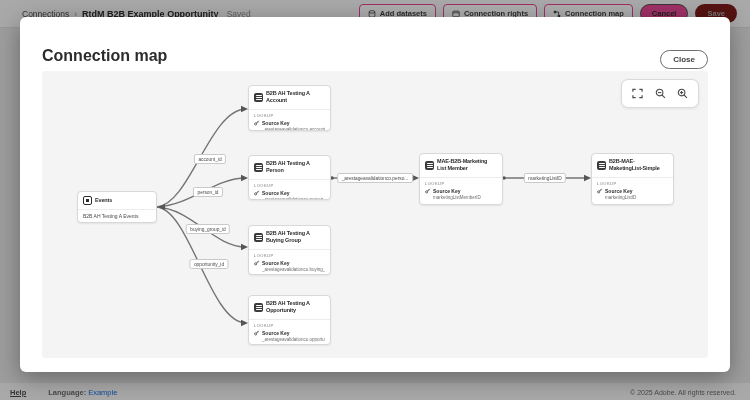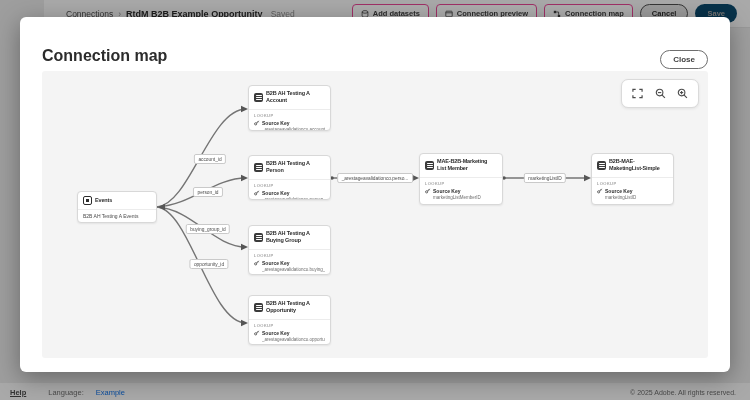--- a/index.html
+++ b/index.html
@@ -2,40 +2,40 @@
 <html><head>
 <meta charset="utf-8">
 <style>
   * { margin:0; padding:0; box-sizing:border-box; }
   html,body { width:750px; height:400px; overflow:hidden;
     font-family:"Liberation Sans","DejaVu Sans",sans-serif; background:#e9e9e9; }
 
   
   .page { position:absolute; inset:0; background:#e9e9e9; }
   .topbar { position:absolute; top:0; left:0; right:0; height:28px; background:#fafafa;
-    display:flex; align-items:center; padding:0 13px 0 22px; border-bottom:1px solid #e1e1e1;margin-left:44px; }
+    display:flex; align-items:center; padding:0 13px 0 22px; border-bottom:1px solid #e1e1e1; }
   .crumbs { display:flex; align-items:center; gap:5px; font-size:8.5px; color:#4b4b4b; white-space:nowrap; }
   .crumb-link { color:#4b4b4b; }
   .crumb-sep { color:#909090; }
   .crumb-current { font-weight:bold; color:#2c2c2c; font-size:9px; }
   .crumb-status { color:#8e8e8e; margin-left:3px; }
   .topbar-actions { margin-left:auto; display:flex; align-items:center; gap:7px; }
   .tb-btn { display:flex; align-items:center; gap:4px; height:19px; padding:0 8px;
     border:1px solid #ec4899; border-radius:4px; background:#fff; font-size:7.5px; font-weight:bold;
     color:#3f3f3f; white-space:nowrap; }
   .tb-btn svg { width:8px; height:8px; }
   .pill { height:19px; padding:0 11px; border-radius:10px; font-size:7.5px; font-weight:bold;
     display:flex; align-items:center; white-space:nowrap; }
-  .pill.cancel { border:1.5px solid #505050; color:#2c2c2c; background:#e5e5e5; }
-  .pill.save { border:1.5px solid transparent; color:#ababab; background:#0c4a6e; }
+  .pill.cancel { border:1.5px solid #505050; color:#2c2c2c; background:#ec4899; }
+  .pill.save { border:1.5px solid transparent; color:#ababab; background:#7f1d1d; }
 
   .footerbar { position:absolute; top:383px; left:0; right:0; height:19px; background:#fafafa;
     display:flex; align-items:center; padding:0 14px 0 10px; font-size:7.5px; color:#505050; }
   .help-link { font-weight:bold; text-decoration:underline; color:#4b4b4b; margin-right:22px; }
-  .lang-label { color:#6e6e6e; margin-right:12px; }
+  .lang-label { color:#6e6e6e; margin-right:2px;font-weight:bold; }
   .lang-link { color:#1473e6; }
   .copyright { margin-left:auto; color:#6e6e6e; font-size:7px; }
 
   
   .overlay { position:absolute; inset:0; background:rgba(0,0,0,0.32); z-index:5; }
 
   
   .modal { position:absolute; left:20px; top:17px; width:710px; height:355px; background:#fff;
     border-radius:6px; box-shadow:0 6px 24px rgba(0,0,0,0.35); z-index:10; }
   .modal-title { position:absolute; left:22px; top:30px; font-size:16px; font-weight:bold; color:#2c2c2c; }
@@ -93,21 +93,21 @@
             <ellipse cx="5" cy="2.4" rx="3.6" ry="1.6" fill="none" stroke="#3f3f3f" stroke-width="1"></ellipse>
             <path d="M1.4 2.4v5c0 .9 1.6 1.6 3.6 1.6s3.6-.7 3.6-1.6v-5" fill="none" stroke="#3f3f3f" stroke-width="1"></path>
           </svg>
         <span>Add datasets</span>
       </div>
       <div class="tb-btn">
         <svg viewBox="0 0 10 10">
             <rect x="1" y="1.5" width="8" height="7" rx="1" fill="none" stroke="#3f3f3f" stroke-width="1"></rect>
             <line x1="1" y1="3.5" x2="9" y2="3.5" stroke="#3f3f3f" stroke-width="1"></line>
           </svg>
-        <span>Connection preview</span>
+        <span>Connection rights</span>
       </div>
       <div class="tb-btn">
         <svg viewBox="0 0 10 10">
             <rect x="1" y="1" width="3" height="3" fill="#3f3f3f"></rect>
             <rect x="6" y="6" width="3" height="3" fill="#3f3f3f"></rect>
             <path d="M4 2.5h3v3.5" fill="none" stroke="#3f3f3f" stroke-width="1"></path>
           </svg>
         <span>Connection map</span>
       </div>
       <div class="pill cancel">

